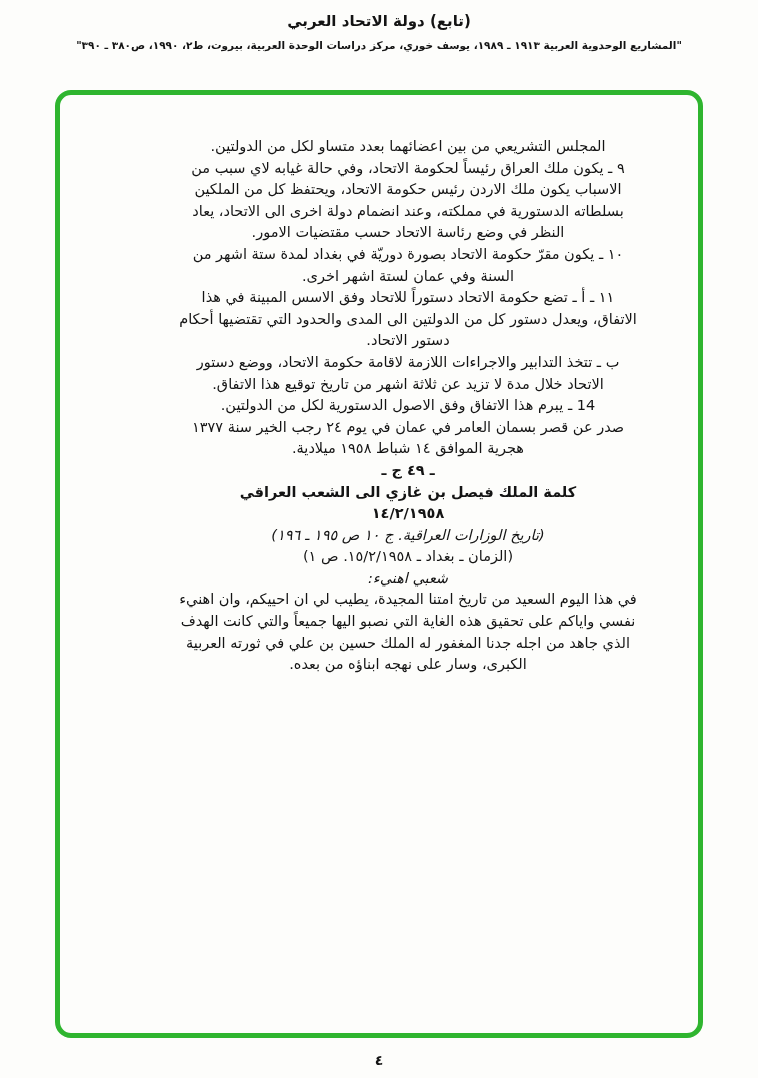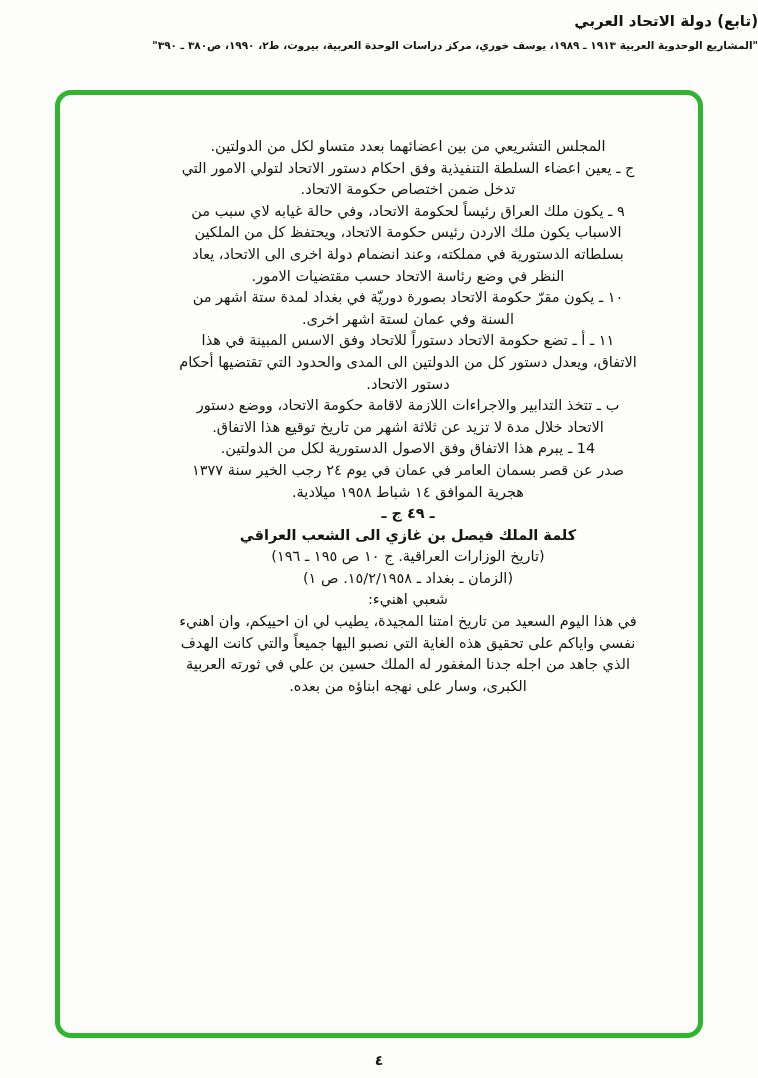--- a/index.html
+++ b/index.html
@@ -7,68 +7,68 @@
   html, body { margin: 0; padding: 0; }
   body {
     width: 758px; height: 1078px;
     background: #fdfdfb;
     color: #141414;
     font-family: "DejaVu Sans", sans-serif;
     direction: rtl;
     position: relative;
     overflow: hidden;
   }
-  .header { position: absolute; top: 0; left: 0; right: 0; text-align: right; }
+  .header { position: absolute; top: 0; left: 0; right: 0; text-align: center; }
   .header-title { margin-top: 12px; font-size: 15px; font-weight: bold; }
   .header-citation { margin-top: 9px; font-size: 10.5px; font-weight: bold; white-space: nowrap; }
   .frame {
     position: absolute; top: 90px; left: 55px;
     width: 648px; height: 948px;
     border: 5px solid var(--frame-green);
     border-radius: 16px;
     background: transparent;
   }
   .content {
     position: absolute; top: 136px; right: 120px;
     width: 460px;
     font-size: 14.5px; line-height: 21.6px; margin-left: 24px;
   }
   .content p { margin: 0; text-align: center; }
   .p-body { text-align: justify; }
   .p-center { text-align: center; }
   .bold { font-weight: bold; }
-  .gap-top { margin-top: 20px; }
+  .gap-top { margin-top: 20px; font-style: italic; }
   .footer {
     position: absolute; bottom: 10px; left: 0; right: 0;
     text-align: center; font-size: 14px; font-weight: bold;
   }
 </style>
 </head>
 <body>
 
 <div class="page">
 
   <header class="header">
     <div class="header-title">(تابع) دولة الاتحاد العربي</div>
     <div class="header-citation">"المشاريع الوحدوية العربية ١٩١٣ ـ ١٩٨٩، يوسف خوري، مركز دراسات الوحدة العربية، بيروت، ط٢، ١٩٩٠، ص٣٨٠ ـ ٣٩٠"</div>
   </header>
 
   <div class="frame"></div>
 
   <main class="content">
     <p class="p-body">المجلس التشريعي من بين اعضائهما بعدد متساو لكل من الدولتين.</p>
-    <p class="p-body">ج ـ يعين اعضاء السلطة التنفيذية وفق احكام دستور الاتحاد لتولي الامور التي تدخل ضمن اختصاص حكومة الاتحاد.</p>
     <p class="p-body">٩ ـ يكون ملك العراق رئيساً لحكومة الاتحاد، وفي حالة غيابه لاي سبب من الاسباب يكون ملك الاردن رئيس حكومة الاتحاد، ويحتفظ كل من الملكين بسلطاته الدستورية في مملكته، وعند انضمام دولة اخرى الى الاتحاد، يعاد النظر في وضع رئاسة الاتحاد حسب مقتضيات الامور.</p>
     <p class="p-body">١٠ ـ يكون مقرّ حكومة الاتحاد بصورة دوريّة في بغداد لمدة ستة اشهر من السنة وفي عمان لستة اشهر اخرى.</p>
     <p class="p-body">١١ ـ أ ـ تضع حكومة الاتحاد دستوراً للاتحاد وفق الاسس المبينة في هذا الاتفاق، ويعدل دستور كل من الدولتين الى المدى والحدود التي تقتضيها أحكام دستور الاتحاد.</p>
     <p class="p-body">ب ـ تتخذ التدابير والاجراءات اللازمة لاقامة حكومة الاتحاد، ووضع دستور الاتحاد خلال مدة لا تزيد عن ثلاثة اشهر من تاريخ توقيع هذا الاتفاق.</p>
     <p class="p-body">14 ـ يبرم هذا الاتفاق وفق الاصول الدستورية لكل من الدولتين.</p>
     <p class="p-body">صدر عن قصر بسمان العامر في عمان في يوم ٢٤ رجب الخير سنة ١٣٧٧ هجرية الموافق ١٤ شباط ١٩٥٨ ميلادية.</p>
     <p class="p-center bold">ـ ٤٩ ج ـ</p>
     <p class="p-center bold">كلمة الملك فيصل بن غازي الى الشعب العراقي</p>
+    <p class="p-center bold">١٤/٢/١٩٥٨</p>
     <p class="p-center gap-top">(تاريخ الوزارات العراقية. ج ١٠ ص ١٩٥ ـ ١٩٦)</p>
     <p class="p-center">(الزمان ـ بغداد ـ ١٥/٢/١٩٥٨. ص ١)</p>
     <p class="p-body gap-top">شعبي اهنيء:</p>
     <p class="p-body">في هذا اليوم السعيد من تاريخ امتنا المجيدة، يطيب لي ان احييكم، وان اهنيء نفسي واياكم على تحقيق هذه الغاية التي نصبو اليها جميعاً والتي كانت الهدف الذي جاهد من اجله جدنا المغفور له الملك حسين بن علي في ثورته العربية الكبرى، وسار على نهجه ابناؤه من بعده.</p>
   </main>
 
   <footer class="footer">
     <span>٤</span>
   </footer>
 

